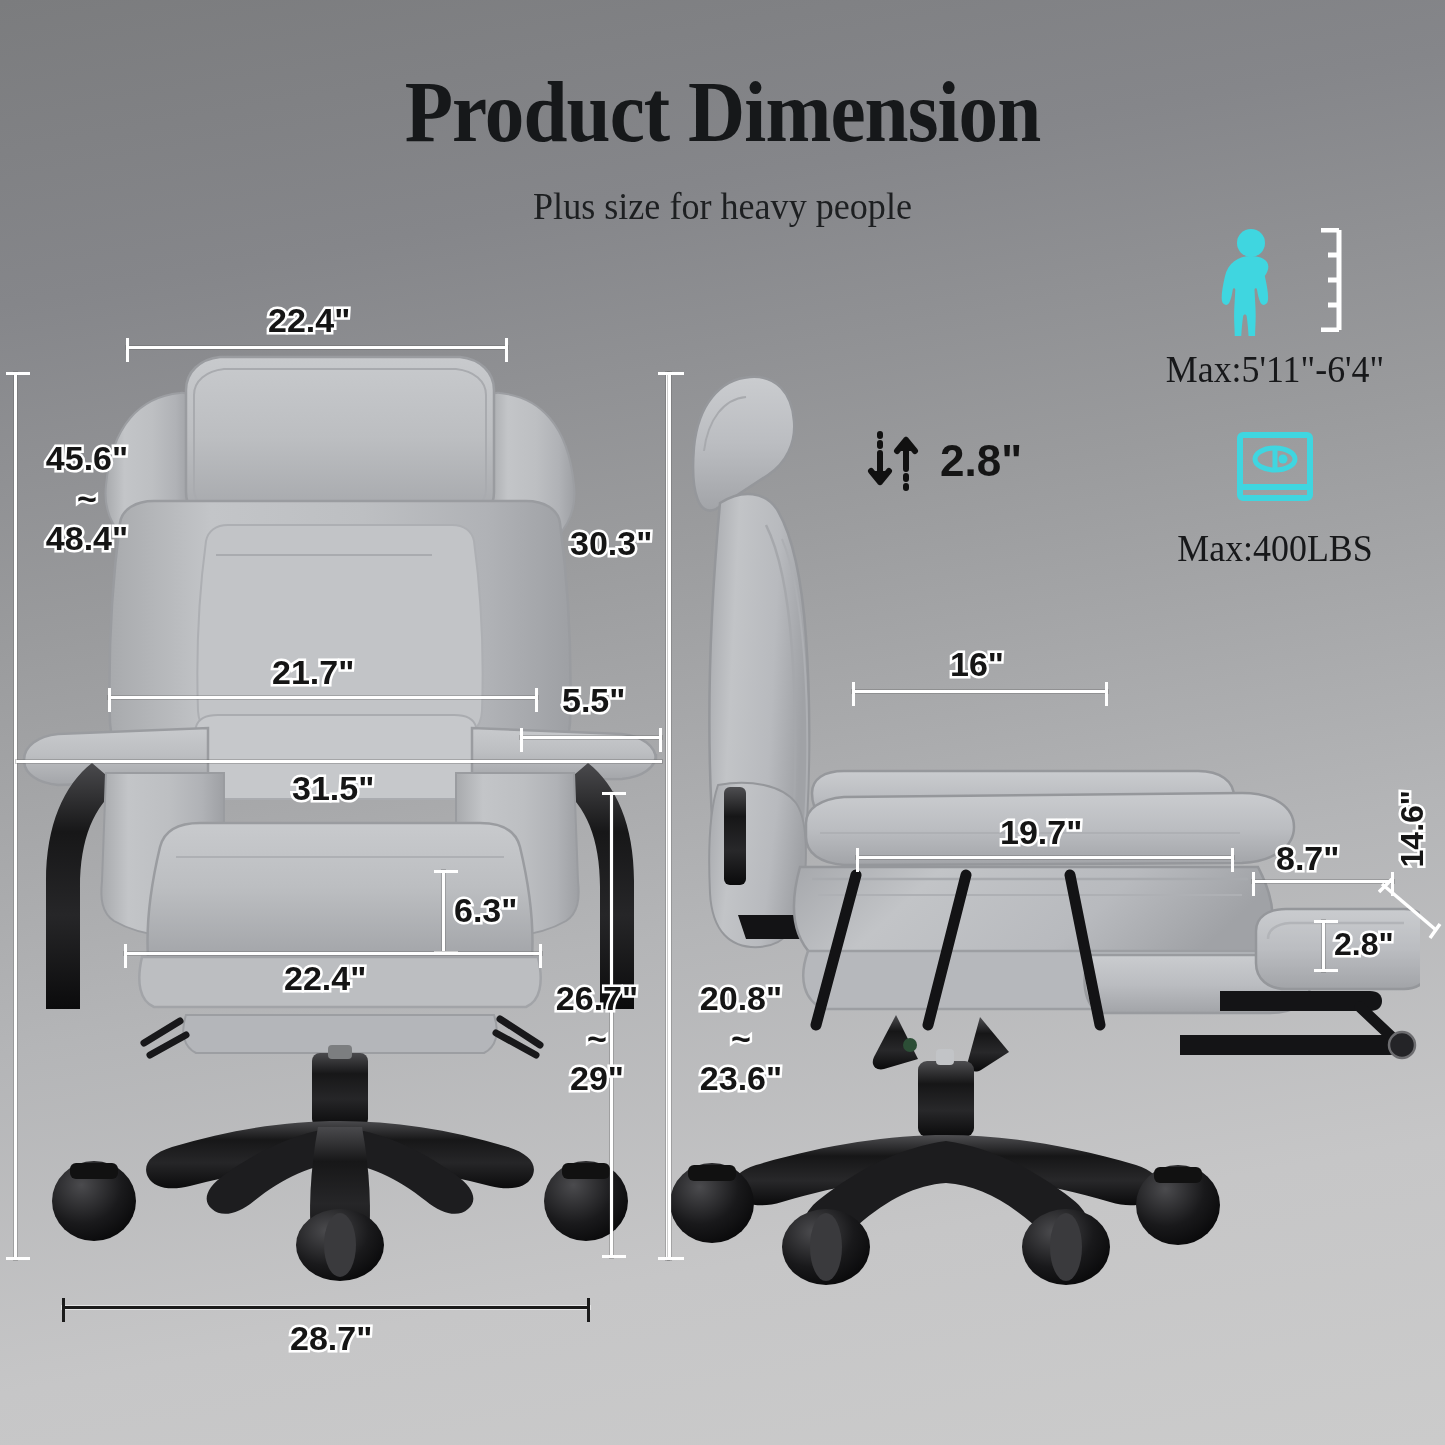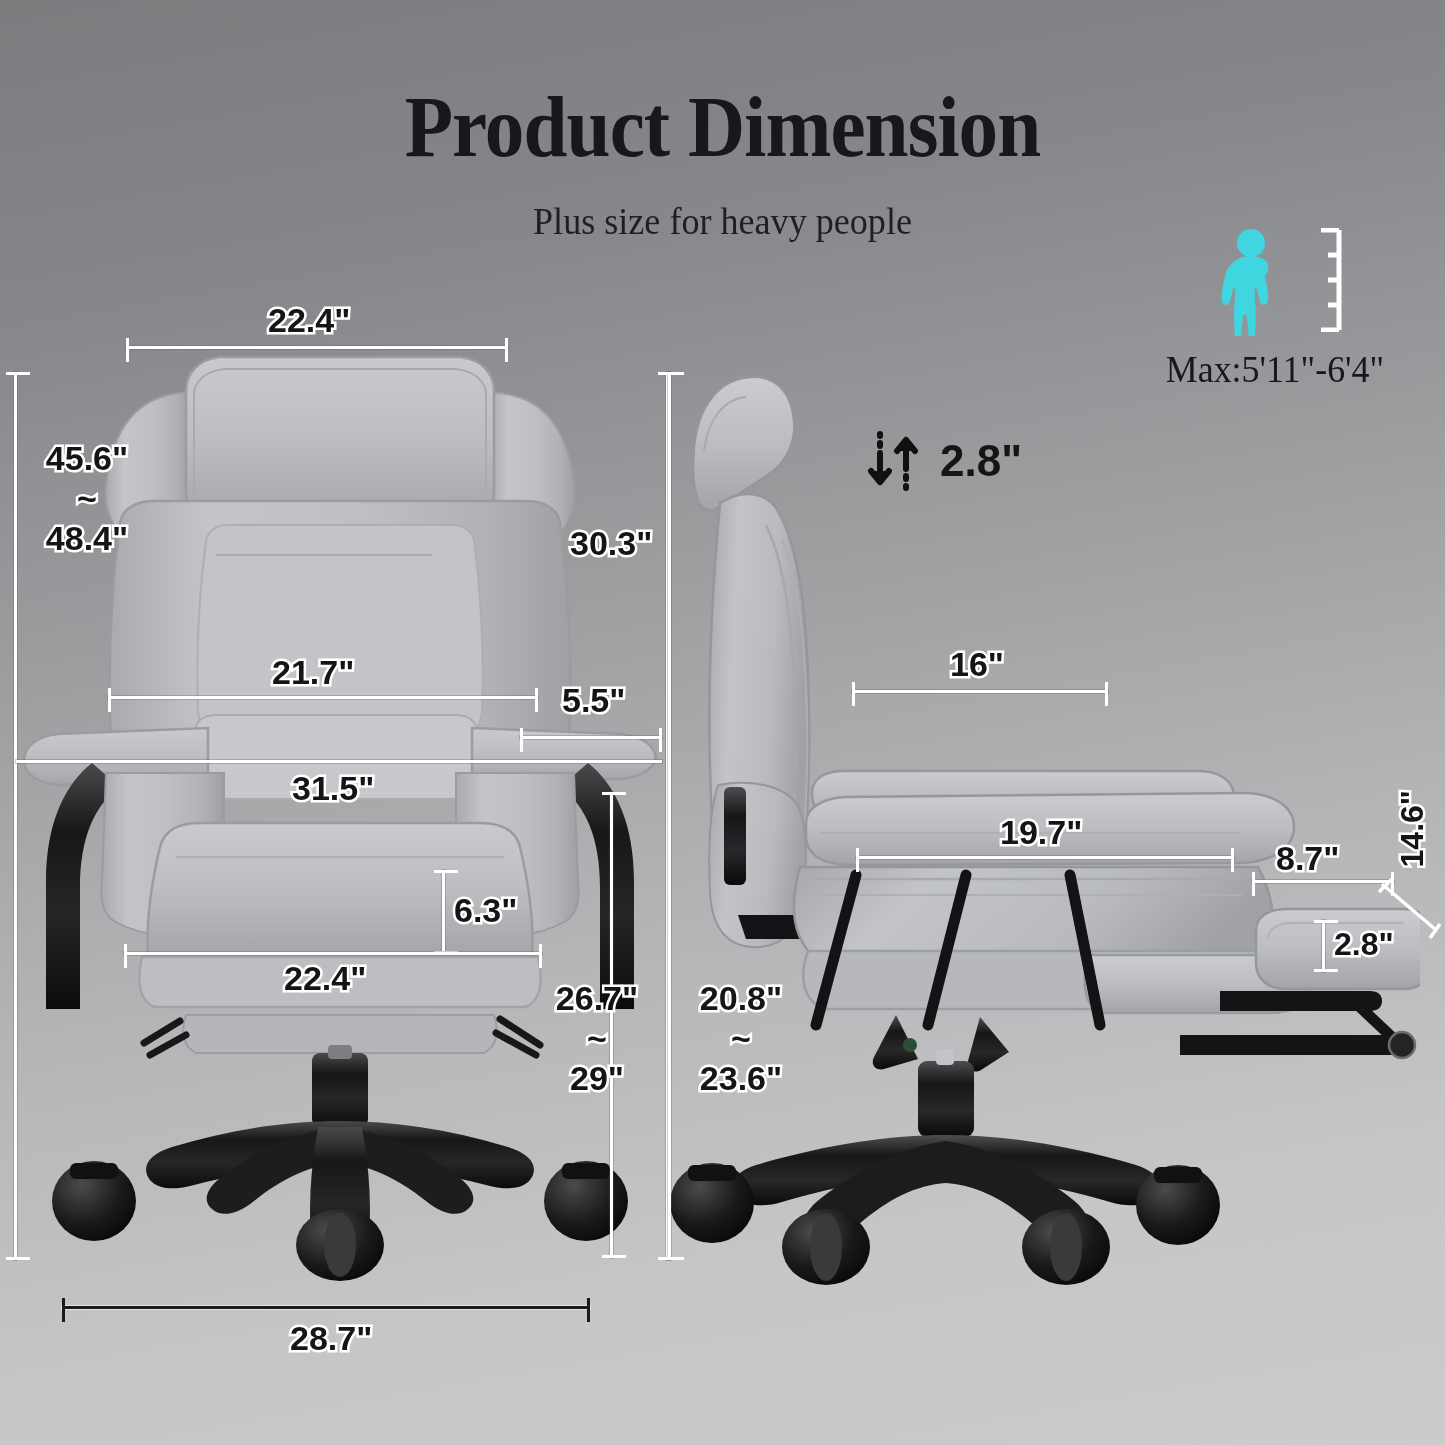--- a/index.html
+++ b/index.html
@@ -6,21 +6,21 @@
   html,body { width:1445px; height:1445px; }
   body {
     font-family: "Liberation Serif", serif;
     background: linear-gradient(170deg, #7b7c7e 0%, #85868a 18%, #9a9b9d 38%, #b4b5b7 62%, #c6c6c7 82%, #cbcbcb 100%);
     position:relative;
     overflow:hidden;
     color:#1b1b1b;
   }
 
   
-  #header { position:absolute; top:15px; left:0; width:1445px; text-align:center; }
+  #header { position:absolute; top:0; left:0; width:1445px; text-align:center; }
   #title {
     font-family:"Liberation Serif", serif;
     font-weight:bold;
     font-size:86px;
     letter-spacing:-1px;
     color:#16181a;
     margin-top:62px;
     transform: scaleX(0.92);
   }
   #subtitle {
@@ -104,20 +104,32 @@
         <circle cx="44" cy="15" r="14" fill="#3fd6e0"></circle>
         <path d="M44 28c-13 0-23 7-26 20-2.5 11-4 20-3 25 .8 4.2 5.5 5.4 7.4 1.6 1.6-3.2 2.6-8 3.4-13 .3-2 2.6-1.8 2.5.2-.4 9-1.2 18-1.2 26 0 8 .6 15 .6 19.6 0 3.6 6.4 3.6 6.6 0 .2-5.4.9-12.6 1.8-19 .4-2.6 3.2-2.6 3.6 0 .9 6.4 1.6 13.6 1.8 19 .2 3.6 6.6 3.6 6.6 0 0-4.6.6-11.6.6-19.6 0-8-.8-17-1.2-26-.1-2 2.2-2.2 2.5-.2.8 5 1.8 9.8 3.4 13 1.9 3.8 6.6 2.6 7.4-1.6 1-5-.5-14-3-25C67 35 57 28 44 28z" fill="#3fd6e0"></path>
       </svg>
       <svg width="30" height="104" viewBox="0 0 30 104">
         <path d="M26 2H8M26 2v100M26 102H8M26 27H15M26 52H15M26 77H15" stroke="#ffffff" stroke-width="5" fill="none" stroke-linecap="butt"></path>
       </svg>
     </div>
     <div class="spec-label">Max:5'11"-6'4"</div>
   </div>
 
+  <div class="spec-block">
+    <div class="icon-row" style="height:86px;">
+      <svg width="78" height="80" viewBox="0 0 78 80">
+        <rect x="4" y="4" width="70" height="63" rx="3" fill="none" stroke="#3fd6e0" stroke-width="6"></rect>
+        <path d="M4 56h70" stroke="#3fd6e0" stroke-width="6"></path>
+        <ellipse cx="39" cy="28" rx="20" ry="11" fill="none" stroke="#3fd6e0" stroke-width="5"></ellipse>
+        <path d="M39 19v18" stroke="#3fd6e0" stroke-width="5"></path>
+        <circle cx="47" cy="28" r="4.5" fill="#3fd6e0"></circle>
+      </svg>
+    </div>
+    <div class="spec-label">Max:400LBS</div>
+  </div>
 
 </div>
 
 <svg class="art" style="left:10px; top:355px;" width="660" height="930" viewBox="0 0 660 930">
   <defs>
     <linearGradient id="leatherV" x1="0" y1="0" x2="1" y2="0">
       <stop offset="0%" stop-color="#a8aaad"></stop>
       <stop offset="22%" stop-color="#c3c5c8"></stop>
       <stop offset="55%" stop-color="#bdbfc2"></stop>
       <stop offset="82%" stop-color="#b0b2b6"></stop>

